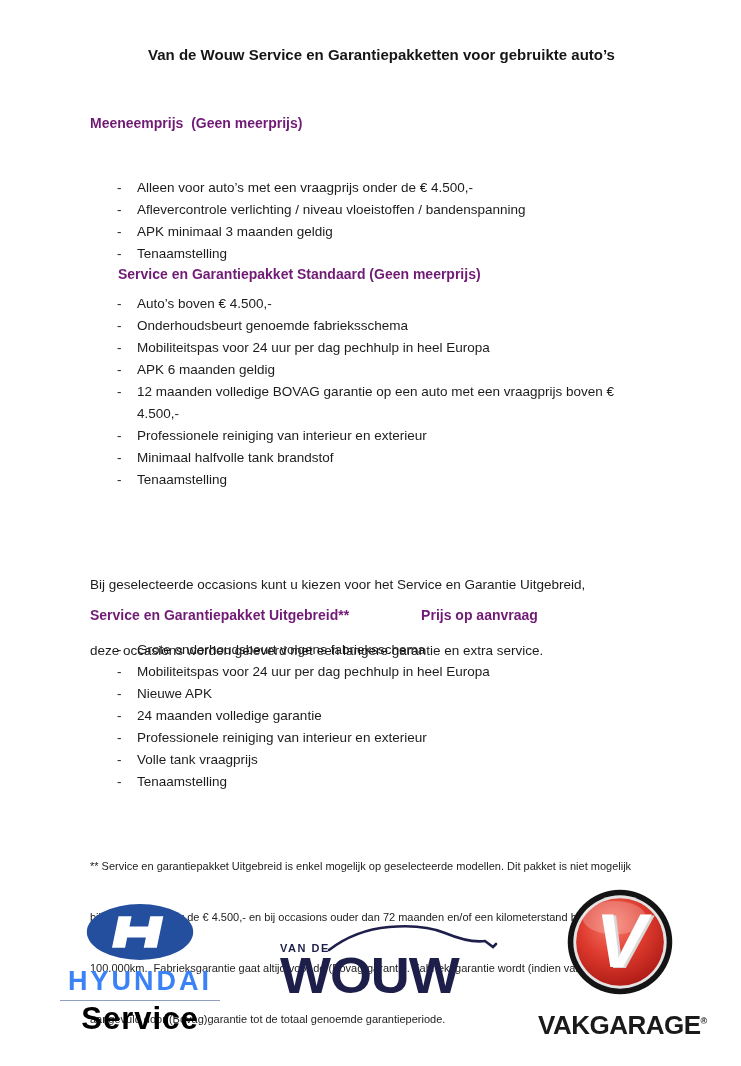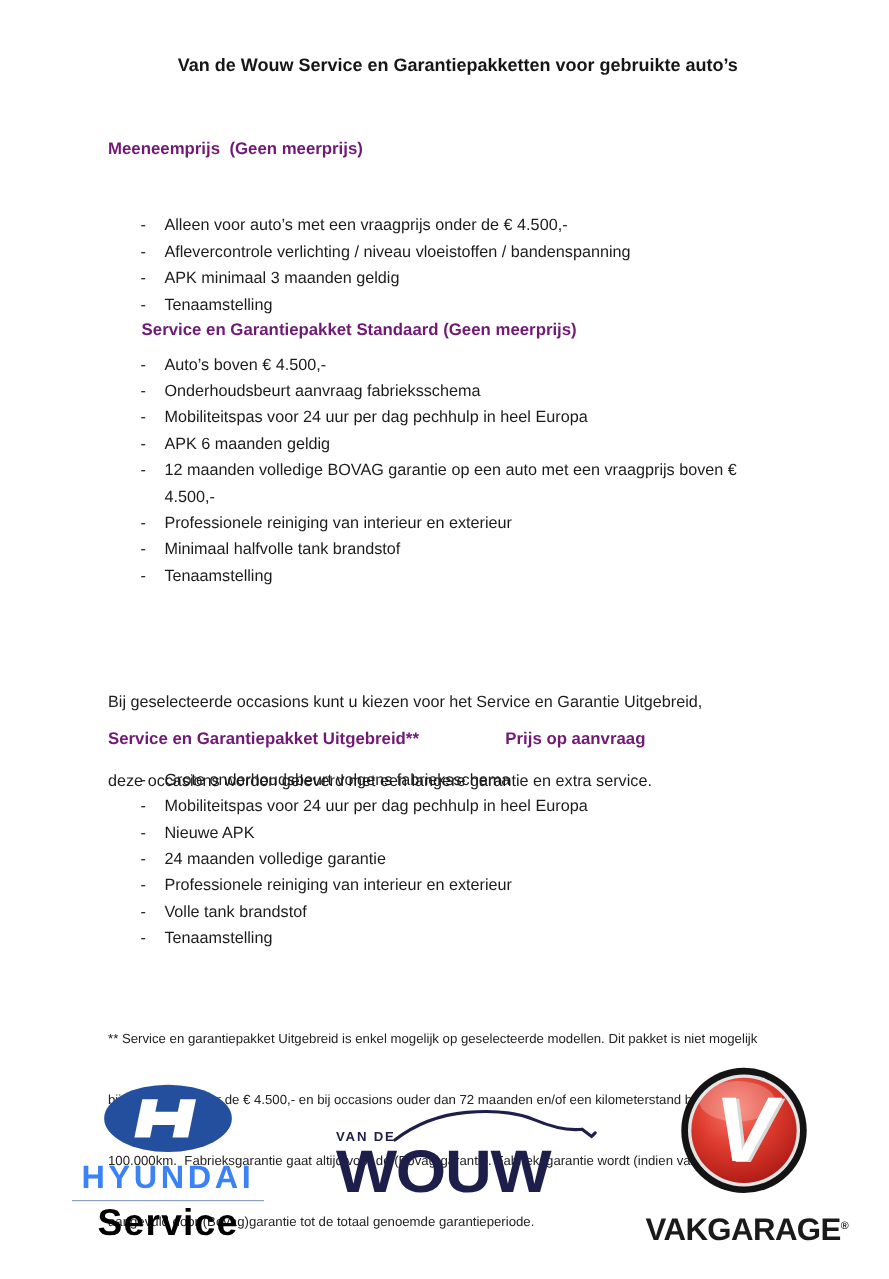--- a/index.html
+++ b/index.html
@@ -116,21 +116,21 @@
   <ul class="dash-list list-meeneemprijs">
     <li><span>Alleen voor auto’s met een vraagprijs onder de € 4.500,-</span></li>
     <li><span>Aflevercontrole verlichting / niveau vloeistoffen / bandenspanning</span></li>
     <li><span>APK minimaal 3 maanden geldig</span></li>
     <li><span>Tenaamstelling</span></li>
   </ul>
 
   <div class="section-heading h-standaard">Service en Garantiepakket Standaard (Geen meerprijs)</div>
   <ul class="dash-list list-standaard">
     <li><span>Auto’s boven € 4.500,-</span></li>
-    <li><span>Onderhoudsbeurt aanvraag fabrieksschema</span></li>
+    <li><span>Onderhoudsbeurt genoemde fabrieksschema</span></li>
     <li><span>Mobiliteitspas voor 24 uur per dag pechhulp in heel Europa</span></li>
     <li><span>APK 6 maanden geldig</span></li>
     <li><span>12 maanden volledige BOVAG garantie op een auto met een vraagprijs boven € 4.500,-</span></li>
     <li><span>Professionele reiniging van interieur en exterieur</span></li>
     <li><span>Minimaal halfvolle tank brandstof</span></li>
     <li><span>Tenaamstelling</span></li>
   </ul>
 
   <div class="intro">
     <div>Bij geselecteerde occasions kunt u kiezen voor het Service en Garantie Uitgebreid,</div>
@@ -140,21 +140,21 @@
   <div class="section-heading h-uitgebreid">
     <span>Service en Garantiepakket Uitgebreid**</span>
     <span class="price-note">Prijs op aanvraag</span>
   </div>
   <ul class="dash-list list-uitgebreid">
     <li><span>Grote onderhoudsbeurt volgens fabrieksschema</span></li>
     <li><span>Mobiliteitspas voor 24 uur per dag pechhulp in heel Europa</span></li>
     <li><span>Nieuwe APK</span></li>
     <li><span>24 maanden volledige garantie</span></li>
     <li><span>Professionele reiniging van interieur en exterieur</span></li>
-    <li><span>Volle tank brandstof</span></li>
+    <li><span>Volle tank vraagprijs</span></li>
     <li><span>Tenaamstelling</span></li>
   </ul>
 
   <div class="footnote">
     <div>** Service en garantiepakket Uitgebreid is enkel mogelijk op geselecteerde modellen. Dit pakket is niet mogelijk</div>
     <div>bij occasions onder de € 4.500,- en bij occasions ouder dan 72 maanden en/of een kilometerstand boven de</div>
     <div>100.000km.  Fabrieksgarantie gaat altijd voor de (Bovag)garantie. Fabrieksgarantie wordt (indien van toepassing)</div>
     <div>aangevuld door (Bovag)garantie tot de totaal genoemde garantieperiode.</div>
   </div>
 

